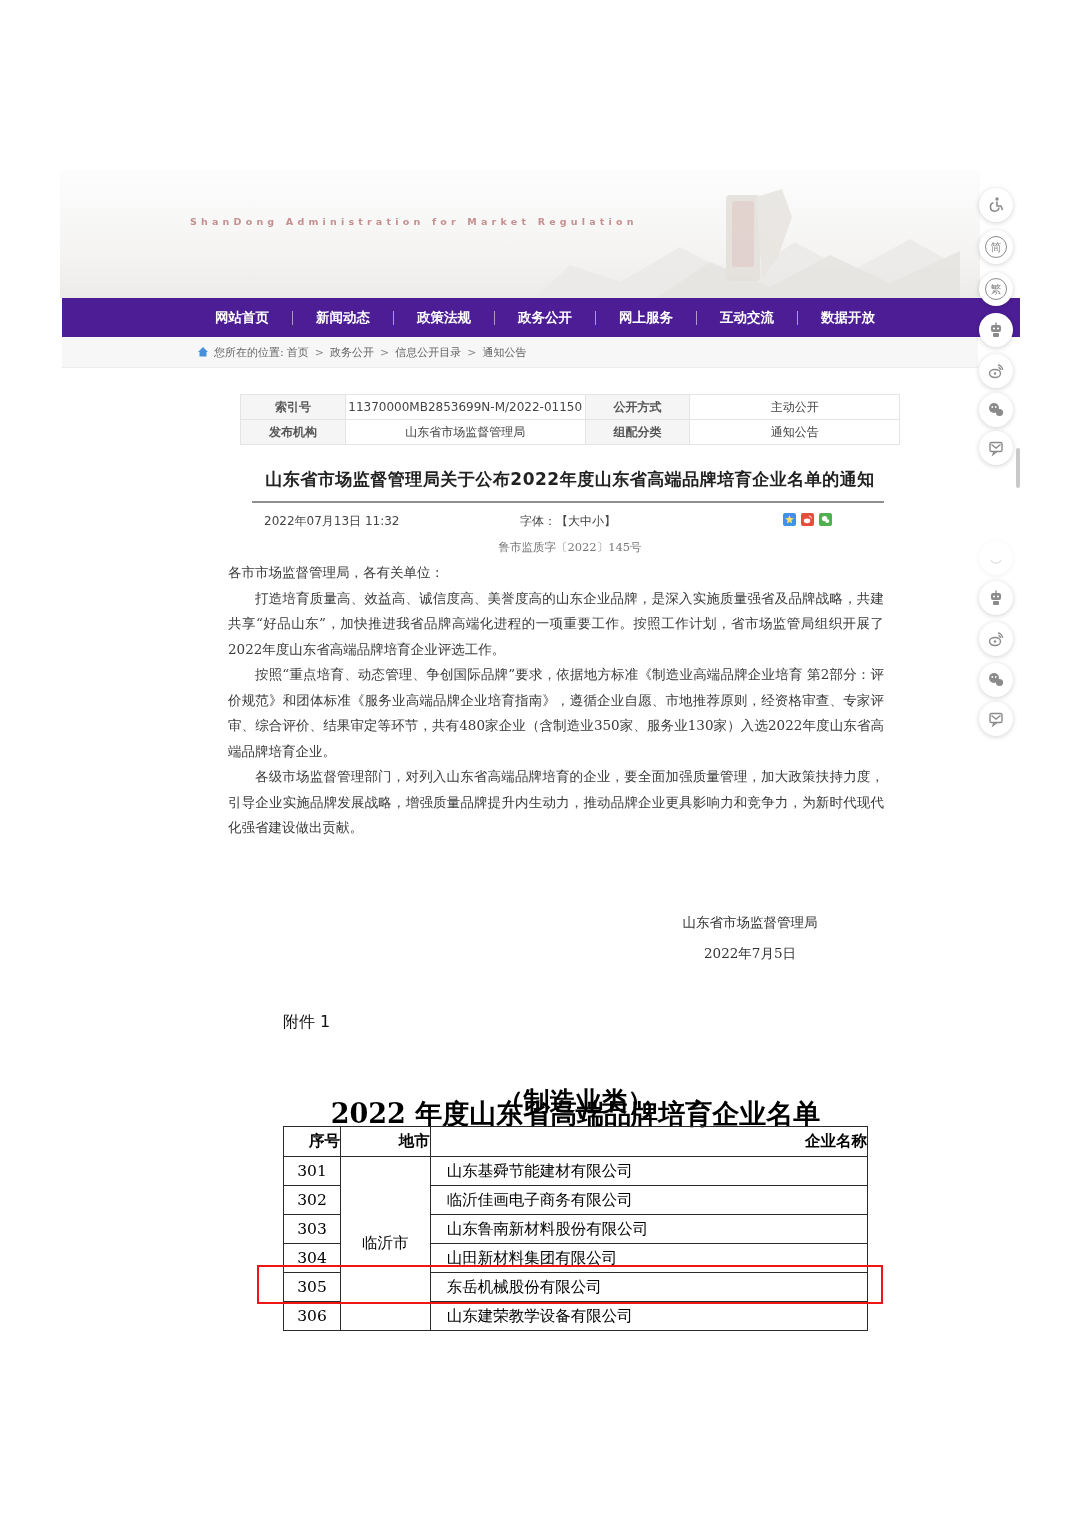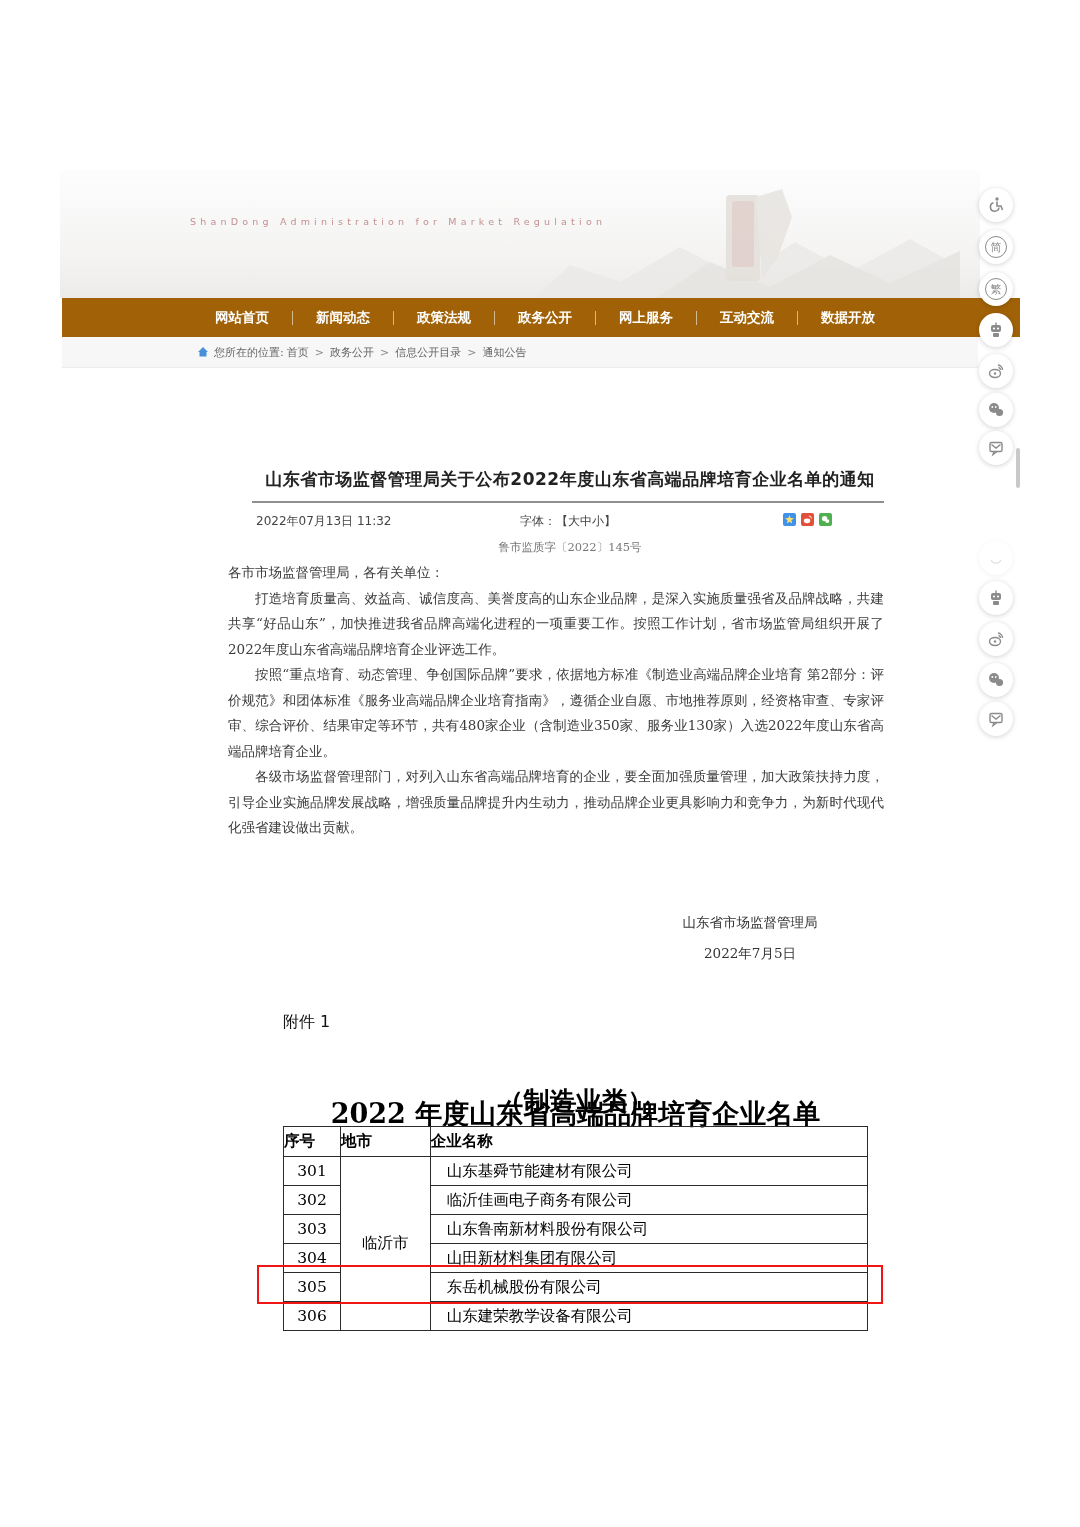--- a/index.html
+++ b/index.html
@@ -6,25 +6,25 @@
   html,body { background:#ffffff; }
   body { font-family:"DejaVu Sans","Liberation Sans",sans-serif; color:#333; }
   .page { position:relative; width:1080px; height:1527px; background:#fff; overflow:hidden; }
 
   
   .banner { position:absolute; left:60px; top:170px; width:920px; height:128px;
             background:linear-gradient(180deg,#fdfdfd 0%,#f4f3f2 70%,#ecebea 100%); overflow:hidden; }
   .banner svg.mountains { position:absolute; right:20px; bottom:-4px; opacity:.85; }
   .logo { position:absolute; left:130px; top:40px; }
   .logo-title { font-size:23px; font-weight:bold; color:#c3121c; letter-spacing:1px; }
-  .logo-sub { margin-top:6px; font-size:9.5px; letter-spacing:4.2px; color:#c59090; font-weight:normal; }
+  .logo-sub { margin-top:6px; font-size:9.5px; letter-spacing:4.2px; color:#c59090; font-weight:bold; }
 
   
   .navbar { position:absolute; left:62px; top:298px; width:958px; height:39px;
-            background:#a16207; display:flex; align-items:center; padding-left:130px; }
+            background:#4c1d95; display:flex; align-items:center; padding-left:130px; }
   .nav-item { color:#fff; font-size:13.5px; font-weight:600; text-decoration:none;
               padding:0 23px; line-height:39px; cursor:pointer; white-space:nowrap; }
   .nav-div { width:1px; height:14px; background:rgba(255,255,255,.55); }
 
   
   .breadcrumb { position:absolute; left:62px; top:337px; width:916px; height:31px;
                 background:#f7f7f7; border-bottom:1px solid #ececec; display:flex; align-items:center;
                 padding-left:135px; font-size:11px; color:#666; }
   .bc-home-icon { display:inline-flex; margin-right:5px; }
   .breadcrumb a { color:#666; text-decoration:none; margin:0 3px; cursor:pointer; }
@@ -37,21 +37,21 @@
   .meta-table td { border:1px solid #e4e4e4; height:25px; text-align:center; }
   .meta-table td.lbl { width:105px; background:#f5f5f5; font-weight:bold; color:#555; }
   .meta-table td.v1 { width:240px; background:#fff; }
   .meta-table td.v2 { width:210px; background:#fff; }
 
   
   .art-title { position:absolute; left:190px; top:468px; width:760px; text-align:center;
                font-size:17px; font-weight:bold; color:#222; letter-spacing:.5px; }
   .art-divider { position:absolute; left:252px; top:501px; width:632px; height:2px; background:#8f8f8f; }
   .art-meta { position:absolute; left:252px; top:511px; width:632px; height:20px; font-size:12px; color:#444; }
-  .art-date { position:absolute; left:4px; top:2px; }
+  .art-date { position:absolute; left:12px; top:2px; }
   .art-font { position:absolute; left:0; right:0; top:2px; text-align:center; }
   .art-font span { cursor:pointer; }
   .share-bar { position:absolute; right:52px; top:2px; display:flex; gap:5px; }
   .share-ic { width:13px; height:13px; border-radius:2px; display:inline-flex; align-items:center;
               justify-content:center; cursor:pointer; }
   .share-qzone { background:#3f92e8; }
   .share-weibo { background:#e2503c; }
   .share-wechat { background:#4eb04e; }
   .doc-number { position:absolute; left:190px; top:540px; width:760px; text-align:center;
                 font-family:"DejaVu Serif","Liberation Serif",serif; font-size:11.5px; color:#777; }
@@ -73,21 +73,21 @@
 
   
   .attdoc-label { position:absolute; left:283px; top:1012px; font-size:16px; color:#111; }
   .attdoc-title1 { position:absolute; left:243px; top:1048px; width:665px; text-align:center;
                    font-family:"DejaVu Serif","Liberation Serif",serif; font-size:27px; font-weight:bold; color:#000;margin-top:48px; }
   .attdoc-title2 { position:absolute; left:243px; top:1084px; width:665px; text-align:center;
                    font-family:"DejaVu Serif","Liberation Serif",serif; font-size:26px; font-weight:bold; color:#000; }
   .attdoc-table { position:absolute; left:283px; top:1126px; width:585px; border-collapse:collapse;
                   font-family:"DejaVu Serif","Liberation Serif",serif; font-size:15.5px; color:#000; }
   .attdoc-table th, .attdoc-table td { border:1px solid #2b2b2b; }
-  .attdoc-table th { height:30px; font-weight:bold; text-align:left; }
+  .attdoc-table th { height:30px; font-weight:bold; text-align:right; }
   .attdoc-table td { height:29px; }
   .attdoc-table td.no { width:57px; text-align:center; }
   .attdoc-table td.city { width:90px; text-align:center;margin-top:32px; }
   .attdoc-table td.comp { width:438px; text-align:left; padding-left:16px; }
   .highlight-box { position:absolute; left:257px; top:1265px; width:626px; height:39px;
                    border:2.5px solid #f21515; pointer-events:none; }
 
   
   .side-ic { position:absolute; left:979px; width:34px; height:34px; border-radius:50%;
              background:#fff; box-shadow:0 1px 5px rgba(0,0,0,.18); display:flex;
@@ -141,20 +141,36 @@
     <span class="bc-prefix">您所在的位置:</span>
     <a>首页</a>
     <span class="bc-sep">&gt;</span>
     <a>政务公开</a>
     <span class="bc-sep">&gt;</span>
     <a>信息公开目录</a>
     <span class="bc-sep">&gt;</span>
     <a>通知公告</a>
   </div>
 
+  <table class="meta-table">
+    <tbody>
+        <tr>
+      <td class="lbl">索引号</td>
+      <td class="v1">11370000MB2853699N-M/2022-01150</td>
+      <td class="lbl">公开方式</td>
+      <td class="v2">主动公开</td>
+    </tr>
+    <tr>
+      <td class="lbl">发布机构</td>
+      <td class="v1">山东省市场监督管理局</td>
+      <td class="lbl">组配分类</td>
+      <td class="v2">通知公告</td>
+    </tr>
+  </tbody>
+    </table>
 
   <div class="art-title">山东省市场监督管理局关于公布2022年度山东省高端品牌培育企业名单的通知</div>
   <div class="art-divider"></div>
   <div class="art-meta">
     <span class="art-date">2022年07月13日 11:32</span>
     <span class="art-font">
       <span>字体：</span><span>【</span><span>大</span><span>中</span><span>小</span><span>】</span>
     </span>
     <span class="share-bar">
       <span class="share-ic share-qzone">

